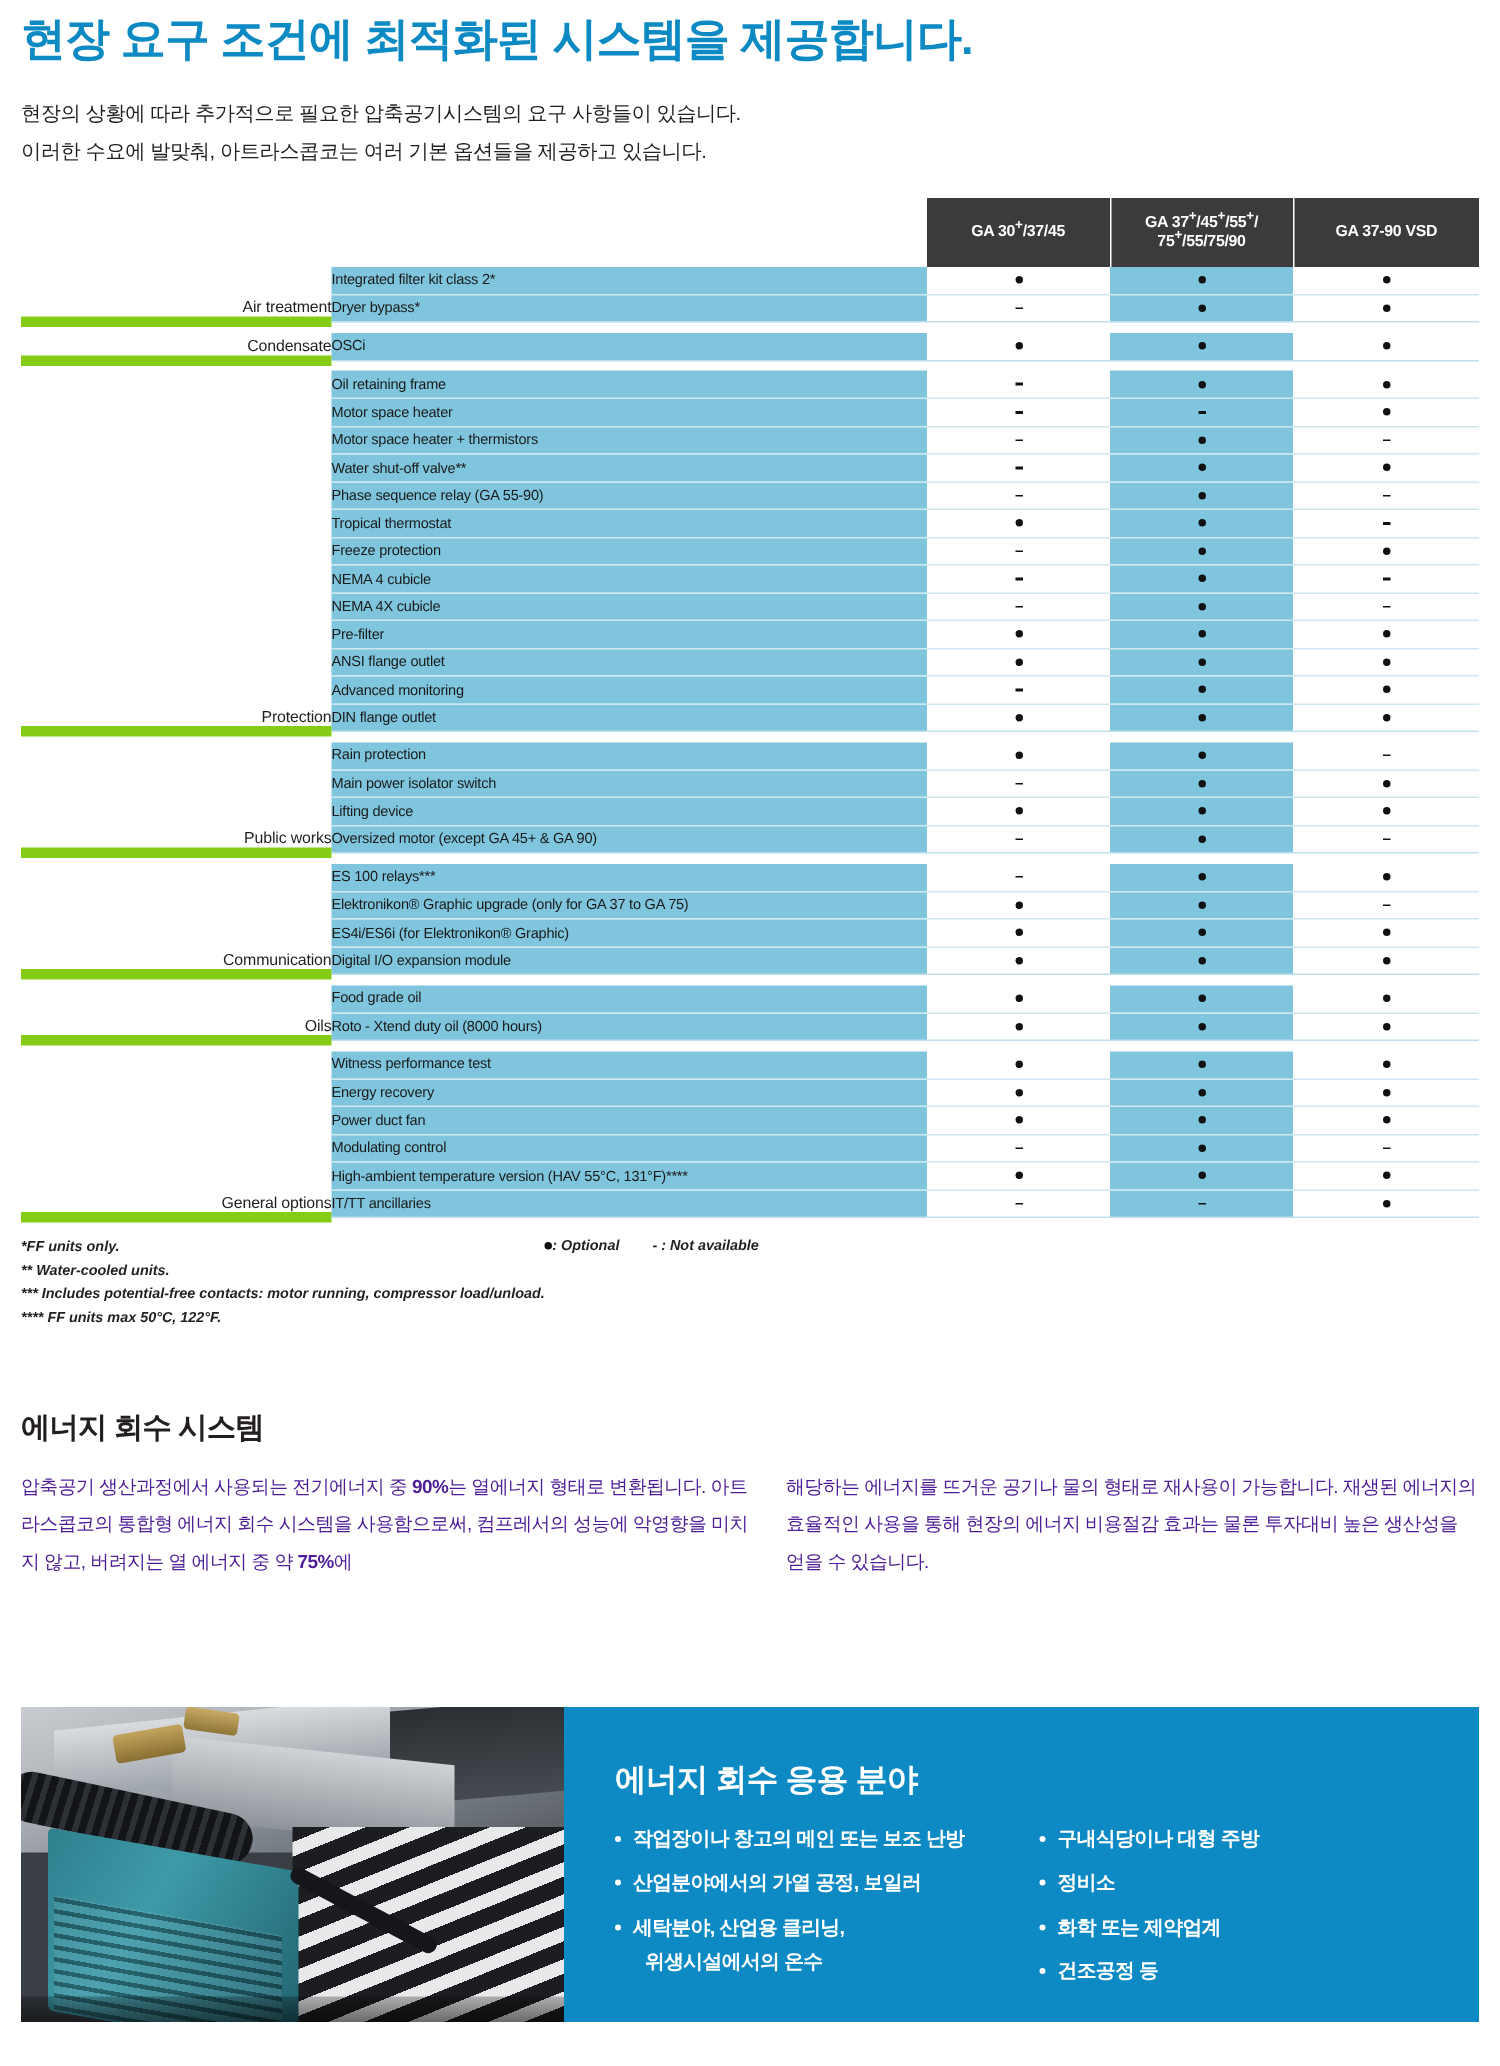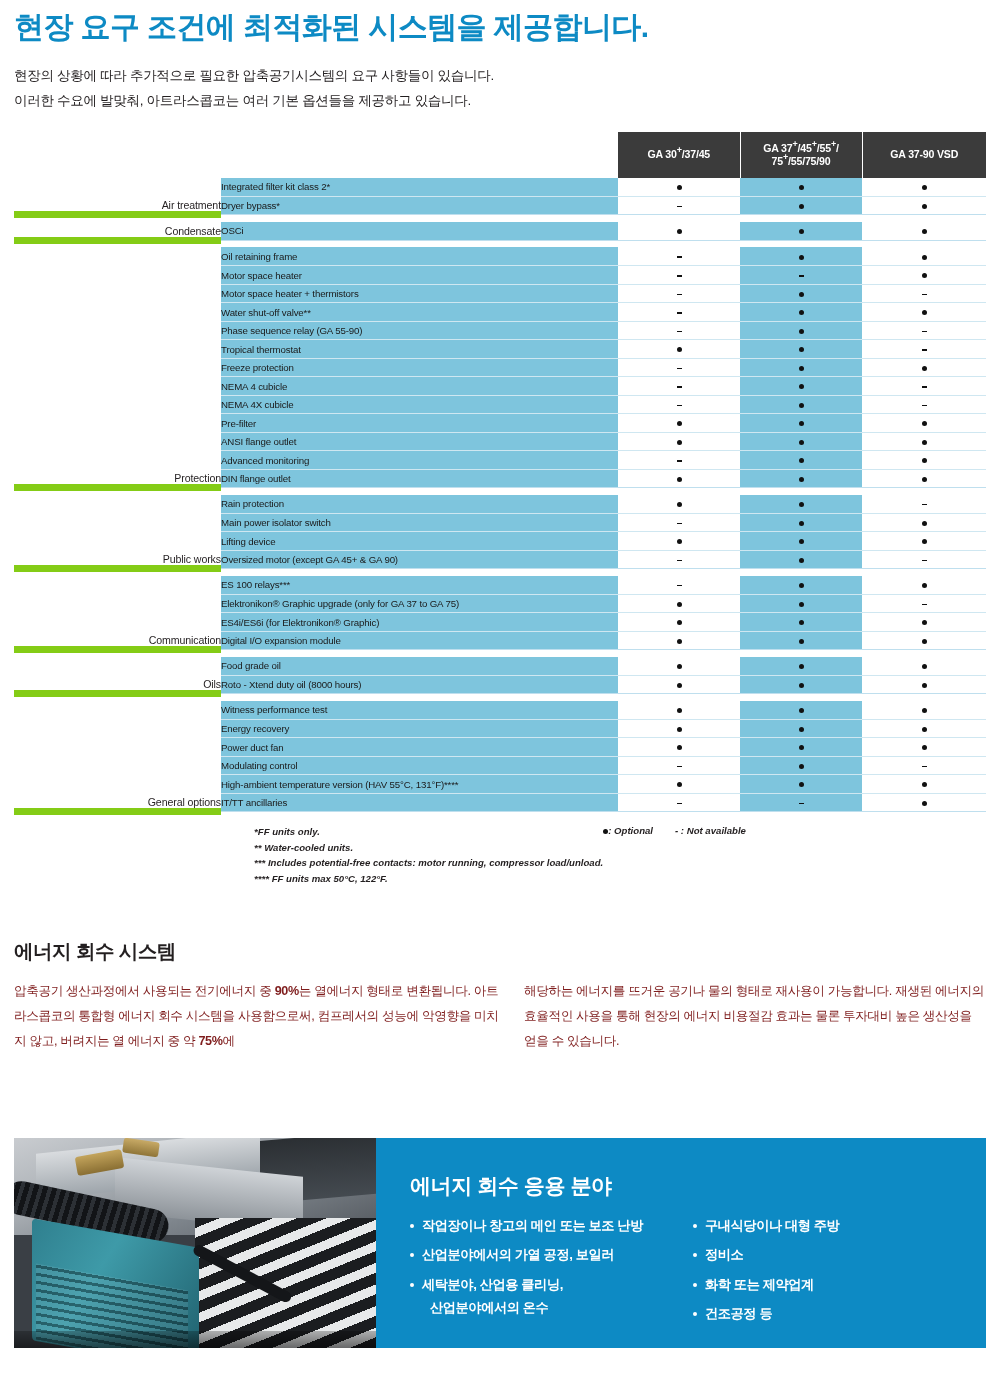--- a/index.html
+++ b/index.html
@@ -111,21 +111,21 @@
   
   tr.grp-end td { border-bottom: 1px solid #bfdfee; }
   tr.grp-end td.grp-cell { border-bottom: 7px solid #84cc16; }
   tr.spacer td { height: 7px; background: #ffffff; border: none; }
 
   
   .notes-row {
     margin-top: 9px;
     padding: 0 14px;
     display: flex;
-    justify-content: center;
+    justify-content: flex-start;
     align-items: flex-start;
   }
   .notes-left {
     font-size: 9.6px;
     font-style: italic;
     font-weight: bold;
     line-height: 1.62;
     color: #231f20;
   }
   .notes-legend {
@@ -154,21 +154,21 @@
     display: flex;
     gap: 0px;
   }
   .energy-col { width: 50%; }
   .energy-col.right { padding-left: 24px; }
   .energy-col p {
     margin: 0;
     font-size: 12.6px;
     line-height: 1.95;
     letter-spacing: -0.35px;
-    color: #7f1d1d;
+    color: #4c1d95;
   }
   .energy-col b { font-weight: bold; }
 
   
   .bottom {
     position: absolute;
     left: 14px;
     right: 14px;
     bottom: 29px;
     height: 210px;
@@ -590,21 +590,21 @@
     <div class="p-floor"></div>
   </div>
   <div class="apps">
     <h3>에너지 회수 응용 분야</h3>
     <div class="apps-cols">
       <div class="apps-col l">
         <ul id="apps-left">
             <li>작업장이나 창고의 메인 또는 보조 난방</li>
             <li>산업분야에서의 가열 공정, 보일러</li>
             <li>세탁분야, 산업용 클리닝,</li>
-            <li class="nobullet">산업분야에서의 온수</li>
+            <li class="nobullet">위생시설에서의 온수</li>
           </ul>
       </div>
       <div class="apps-col r">
         <ul id="apps-right">
             <li>구내식당이나 대형 주방</li>
             <li>정비소</li>
             <li>화학 또는 제약업계</li>
             <li>건조공정 등</li>
           </ul>
       </div>

